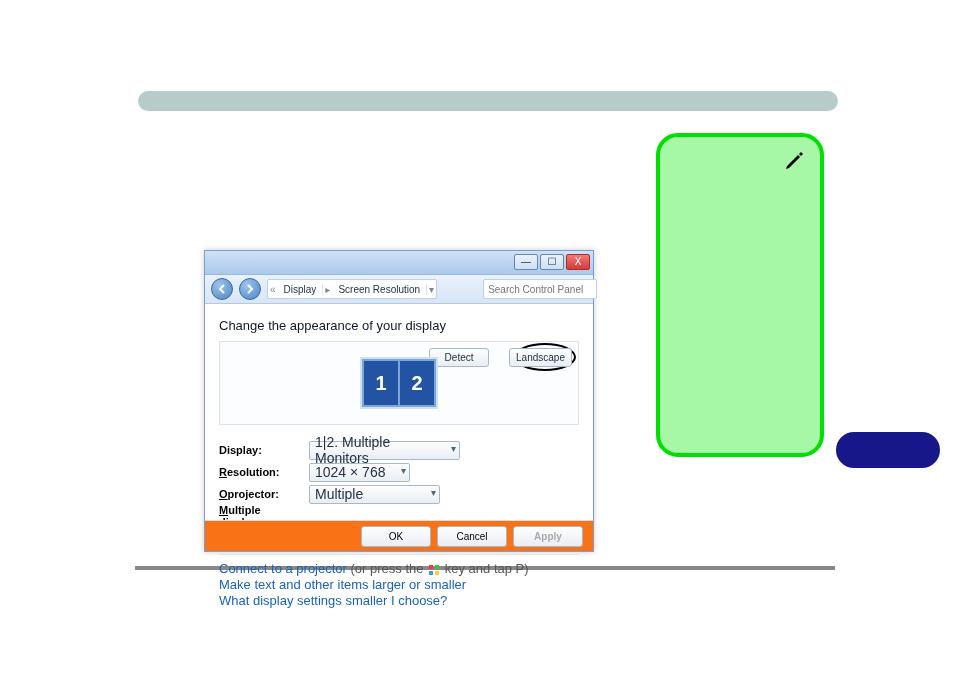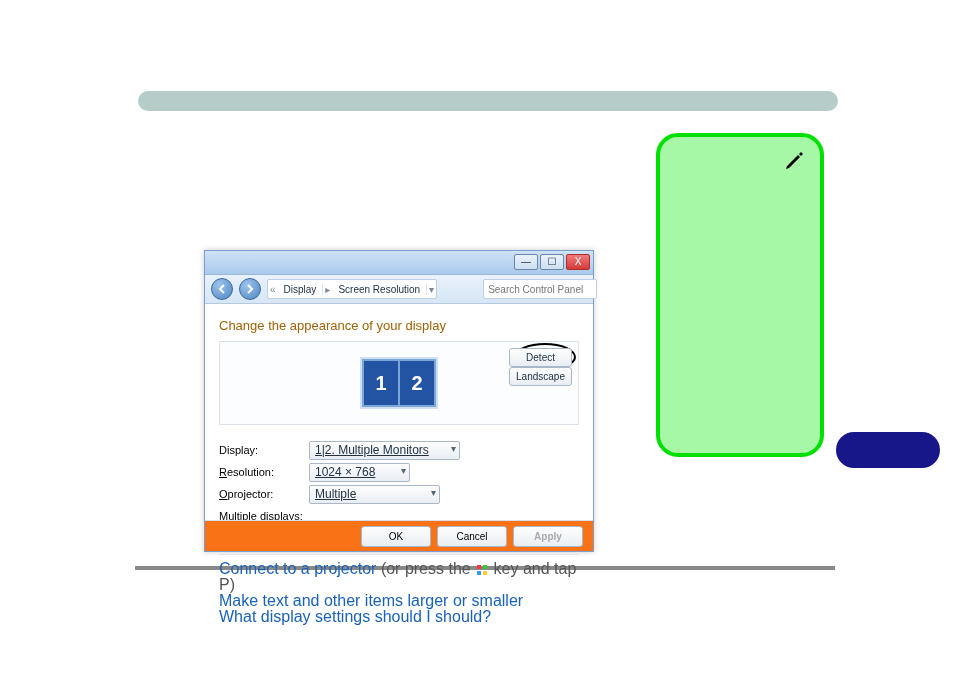--- a/index.html
+++ b/index.html
@@ -16,39 +16,39 @@
   .wb div{width:22px;height:14px;border:1px solid #6a87a8;border-radius:2px;background:linear-gradient(#eaf2fb,#cde0f3);font-size:10px;line-height:13px;text-align:center;color:#234;}
   .wb .close{background:linear-gradient(#f07b7b,#d43a38);color:#fff;border-color:#b02a28;}
   .navrow{height:28px;background:linear-gradient(#e9f1fb,#d7e6f6);border-bottom:1px solid #b7c9de;display:flex;align-items:center;padding:0 6px;gap:6px;}
   .navbtn{width:20px;height:20px;border-radius:50%;background:radial-gradient(circle at 35% 30%, #9ec4ec, #4d86c4);border:1px solid #3a6aa0;display:flex;align-items:center;justify-content:center;color:#fff;font-size:12px;}
   .crumb{display:flex;align-items:center;background:#fff;border:1px solid #bcd0e6;height:18px;border-radius:2px;font-size:10px;color:#234;}
   .crumb span{padding:0 6px;border-right:1px solid #dbe6f2;}
   .crumb .sep{border:none;color:#789;padding:0 2px;}
   .search{flex:1;margin-left:4px;padding-left:36px;}
   .search input{width:100%;height:18px;border:1px solid #bcd0e6;border-radius:2px;font-size:10px;padding:0 4px;color:#9aa;background:#fff;}
   .body{padding:10px 14px 0 14px;}
-  .heading{color:#a16207;font-size:13px;margin:4px 0 8px 0;}
+  .heading{color:#0f172a;font-size:13px;margin:4px 0 8px 0;}
   .panel{border:1px solid #dbe2ea;background:#fcfdfe;height:82px;position:relative;display:flex;align-items:center;justify-content:center;}
-  .rightbtns{position:absolute;right:6px;top:6px;display:flex;flex-direction:column;gap:0;}
+  .rightbtns{position:absolute;right:6px;top:6px;display:flex;flex-direction:row;gap:20px;}
   .btnsm{min-width:46px;height:17px;border:1px solid #a9b8c8;border-radius:3px;background:linear-gradient(#fdfdfd,#e9eef4);font-size:10px;color:#234;display:flex;align-items:center;justify-content:center;padding:0 6px;cursor:default;}
   .oval{position:absolute;right:2px;top:1px;width:58px;height:24px;border:2px solid #000;border-radius:50%;pointer-events:none;}
   .monitor{width:70px;height:44px;border:2px solid #7aa7d8;background:#2353a3;position:relative;display:flex;}
   .monitor .half{flex:1;display:flex;align-items:center;justify-content:center;color:#fff;font-weight:bold;font-size:20px;}
   .monitor .div{width:2px;background:#7aa7d8;}
   .monitor::after{content:"";position:absolute;top:-4px;left:-4px;right:-4px;bottom:-4px;border:2px solid #cfe0f2;}
   .form{margin-top:14px;}
   .row{display:flex;align-items:center;height:22px;}
-  .lbl{width:90px;color:#000;}
+  .lbl{width:90px;color:#000;font-weight:bold;}
   .lbl u{text-decoration:underline;}
-  .select{height:17px;border:1px solid #a9b8c8;border-radius:2px;background:linear-gradient(#fdfdfd,#e9eef4);font-size:12px;color:#234;display:flex;align-items:center;padding:0 14px 0 5px;position:relative;cursor:default;text-decoration:underline;}
+  .select{height:17px;border:1px solid #a9b8c8;border-radius:2px;background:linear-gradient(#fdfdfd,#e9eef4);font-size:14px;color:#234;display:flex;align-items:center;padding:0 14px 0 5px;position:relative;cursor:default;}
   .select::after{content:"▾";position:absolute;right:3px;top:1px;font-size:10px;color:#567;}
   .status-row{display:flex;justify-content:space-between;align-items:center;margin-top:10px;border-bottom:1px solid #e0e6ee;padding-bottom:6px;}
   .status{font-size:10px;color:#333;}
   .adv{font-size:10px;color:#1a61b8;cursor:default;}
-  .links{margin-top:6px;font-size:16px;line-height:16px;}
+  .links{margin-top:6px;font-size:13px;line-height:16px;}
   .links a{color:#1a61b8;text-decoration:none;}
   .links .paren{color:#555;}
   .footer{position:absolute;left:0;right:0;bottom:0;height:30px;background:#f97316;border-top:1px solid #d6dfe9;display:flex;align-items:center;justify-content:flex-end;padding:0 10px;gap:6px;}
   .fbtn{min-width:52px;height:19px;border:1px solid #a9b8c8;border-radius:3px;background:linear-gradient(#fdfdfd,#e9eef4);font-size:10px;display:flex;align-items:center;justify-content:center;padding:0 8px;cursor:default;}
   .fbtn.disabled{color:#aaa;font-weight:bold;}
   .winicon{display:inline-block;width:10px;height:10px;vertical-align:middle;margin:0 2px;background:
     linear-gradient(#f34 0 0) 0 0/4px 4px no-repeat,
     linear-gradient(#3c3 0 0) 6px 0/4px 4px no-repeat,
     linear-gradient(#39f 0 0) 0 6px/4px 4px no-repeat,
     linear-gradient(#fc3 0 0) 6px 6px/4px 4px no-repeat;}
@@ -140,21 +140,21 @@
         <div class="status">This is currently your main display.</div>
         <div class="adv">Advanced settings</div>
       </div>
 
       <div class="links">
         <div>
           <a>Connect to a projector</a>
           <span class="paren"><span> (or press the </span><span class="winicon"></span><span> key and tap P)</span></span>
         </div>
         <div><a>Make text and other items larger or smaller</a></div>
-        <div><a>What display settings should I should?</a></div>
+        <div><a>What display settings smaller I choose?</a></div>
       </div>
     </div>
 
     <div class="footer">
       <div class="fbtn">OK</div>
       <div class="fbtn">Cancel</div>
       <div class="fbtn disabled">Apply</div>
     </div>
   </div>
 </div>

